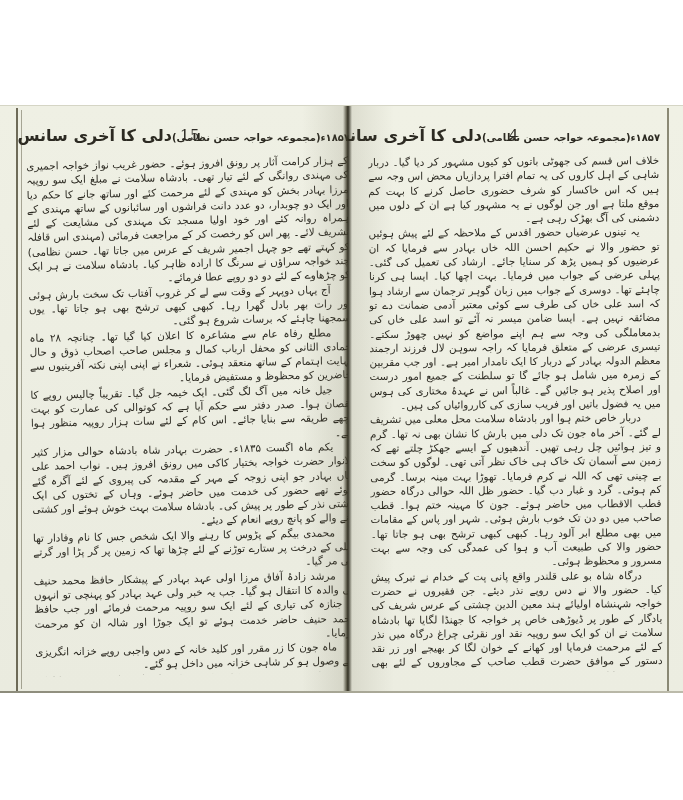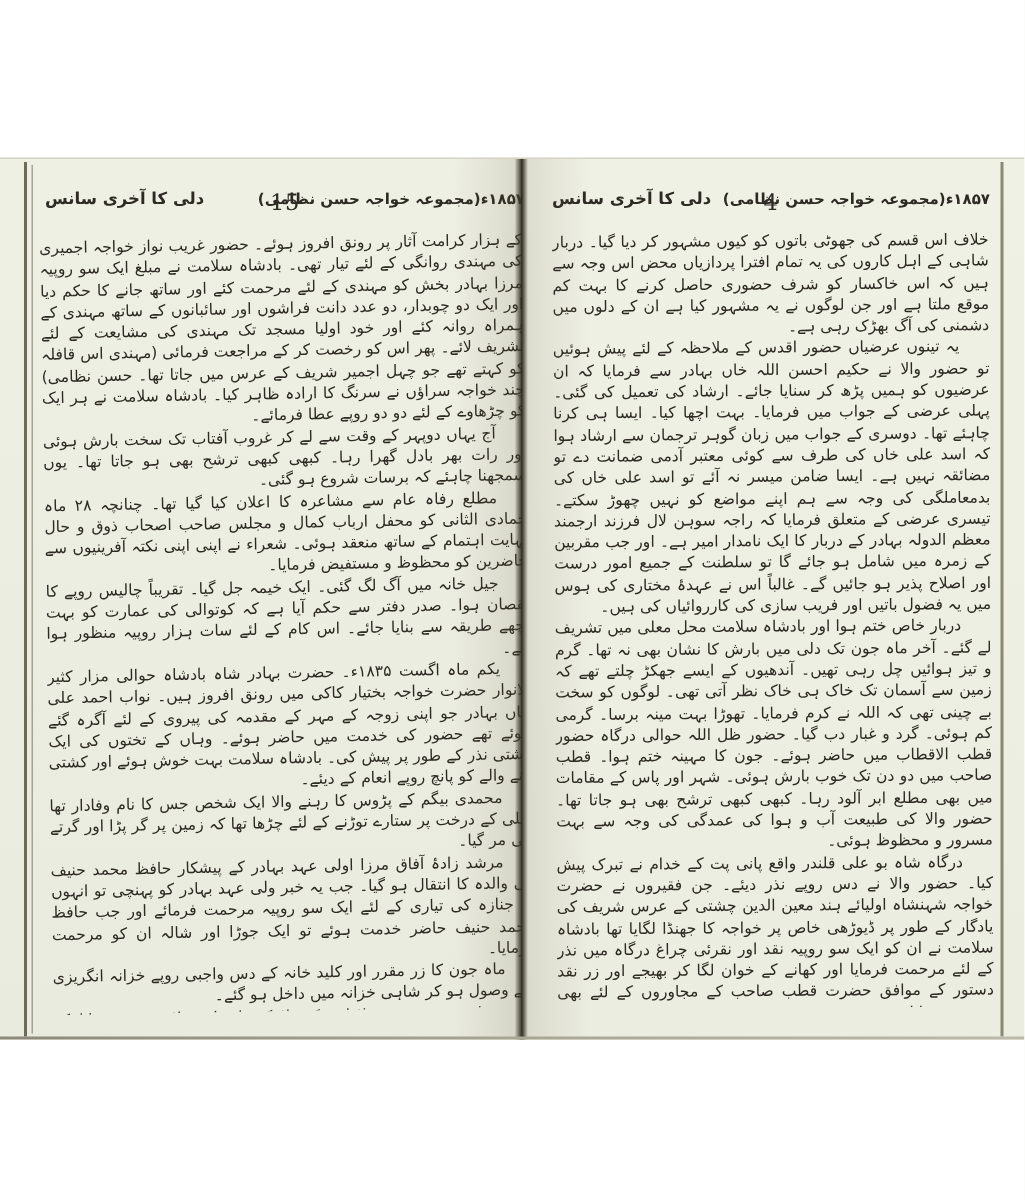--- a/index.html
+++ b/index.html
@@ -67,21 +67,21 @@
     color: #2c2a22;
   }
   .page.left  .page-head { left: 30px; width: 320px; }
   .page.right .page-head { left: 20px; width: 292px; }
   .edition-label {
     font-size: 10px;
     font-weight: bold;
     white-space: nowrap;
   }
   .running-title {
-    font-size: 11px;
+    font-size: 16px;
     font-weight: bold;
     white-space: nowrap;
   }
   .page-num {
     position: absolute;
     left: 50%;
     transform: translateX(-50%);
     font-family: "DejaVu Serif", serif;
     font-size: 15px;
     color: #2e2c26;

